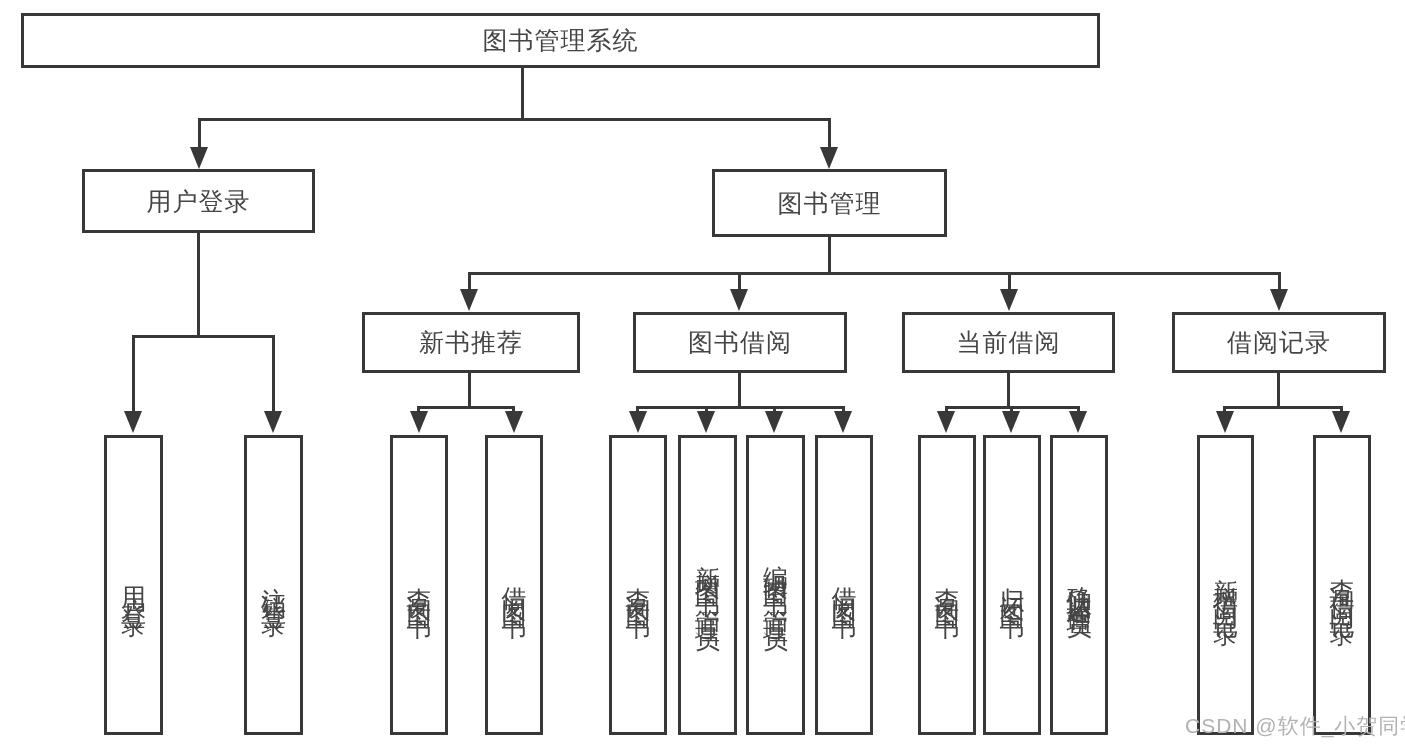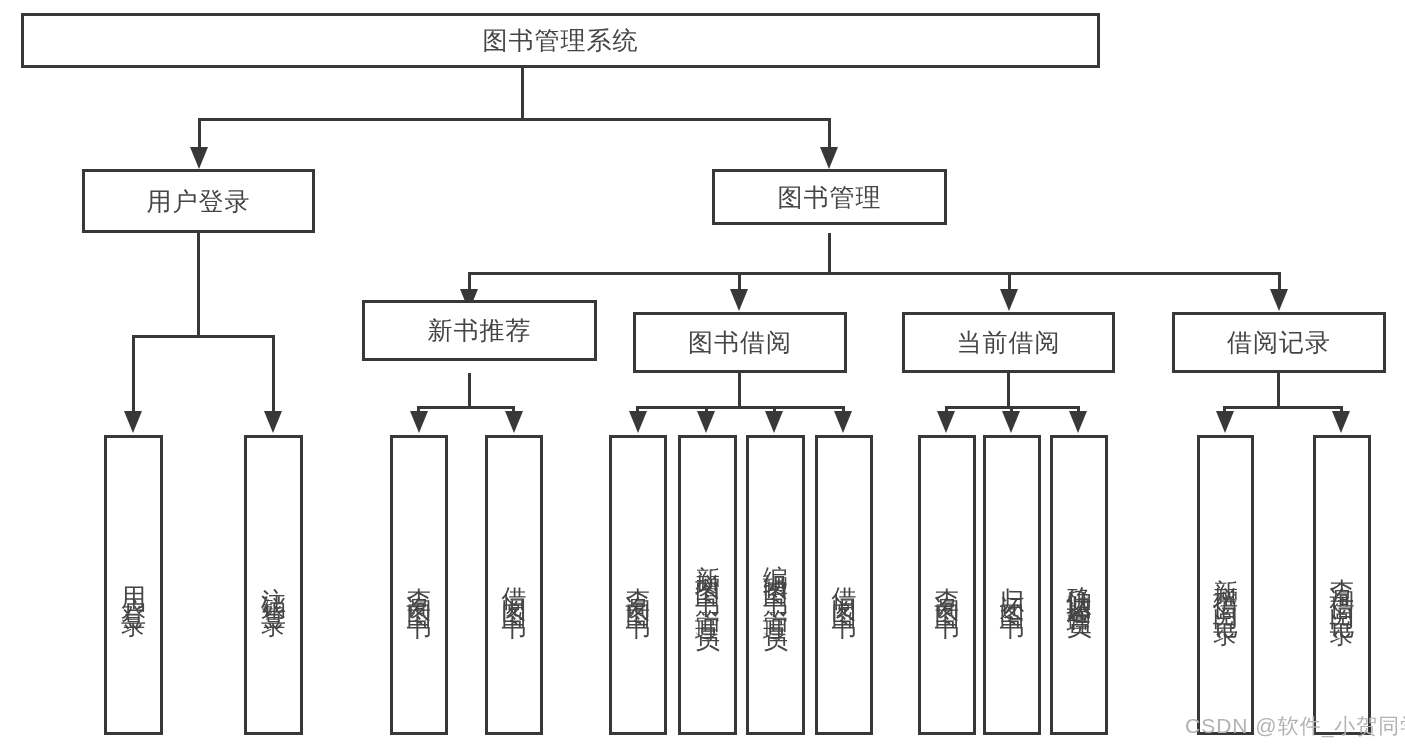--- a/index.html
+++ b/index.html
@@ -72,41 +72,41 @@
   <div class="box" style="left:21px;top:13px;width:1079px;height:55px">图书管理系统</div>
 
   <div class="vline" style="left:521px;top:68px;height:50px"></div>
   <div class="hline" style="left:198px;top:118px;width:633px"></div>
   <div class="vline" style="left:198px;top:118px;height:34px"></div>
   <div class="vline" style="left:828px;top:118px;height:34px"></div>
   <div class="arrow" style="left:190px;top:147px"></div>
   <div class="arrow" style="left:820px;top:147px"></div>
 
   <div class="box" style="left:82px;top:169px;width:233px;height:64px">用户登录</div>
-  <div class="box" style="left:712px;top:169px;width:235px;height:56px">图书管理</div>
+  <div class="box" style="left:712px;top:169px;width:235px;height:68px">图书管理</div>
 
   <div class="vline" style="left:197px;top:233px;height:102px"></div>
   <div class="hline" style="left:132px;top:335px;width:143px"></div>
   <div class="vline" style="left:132px;top:335px;height:85px"></div>
   <div class="vline" style="left:272px;top:335px;height:85px"></div>
   <div class="arrow" style="left:124px;top:411px"></div>
   <div class="arrow" style="left:264px;top:411px"></div>
 
   <div class="vline" style="left:828px;top:233px;height:39px"></div>
   <div class="hline" style="left:468px;top:272px;width:813px"></div>
   <div class="vline" style="left:468px;top:272px;height:22px"></div>
   <div class="vline" style="left:738px;top:272px;height:22px"></div>
   <div class="vline" style="left:1008px;top:272px;height:22px"></div>
   <div class="vline" style="left:1278px;top:272px;height:22px"></div>
   <div class="arrow" style="left:460px;top:289px"></div>
   <div class="arrow" style="left:730px;top:289px"></div>
   <div class="arrow" style="left:1000px;top:289px"></div>
   <div class="arrow" style="left:1270px;top:289px"></div>
 
-  <div class="box" style="left:362px;top:300px;width:235px;height:61px">新书推荐</div>
+  <div class="box" style="left:362px;top:312px;width:218px;height:61px">新书推荐</div>
   <div class="box" style="left:902px;top:312px;width:213px;height:61px">当前借阅</div>
   <div class="box" style="left:633px;top:312px;width:214px;height:61px">图书借阅</div>
   <div class="box" style="left:1172px;top:312px;width:214px;height:61px">借阅记录</div>
 
   <div class="vline" style="left:468px;top:373px;height:33px"></div>
   <div class="hline" style="left:417px;top:406px;width:98px"></div>
   <div class="vline" style="left:417px;top:406px;height:14px"></div>
   <div class="vline" style="left:512px;top:406px;height:14px"></div>
   <div class="arrow" style="left:410px;top:411px"></div>
   <div class="arrow" style="left:505px;top:411px"></div>

